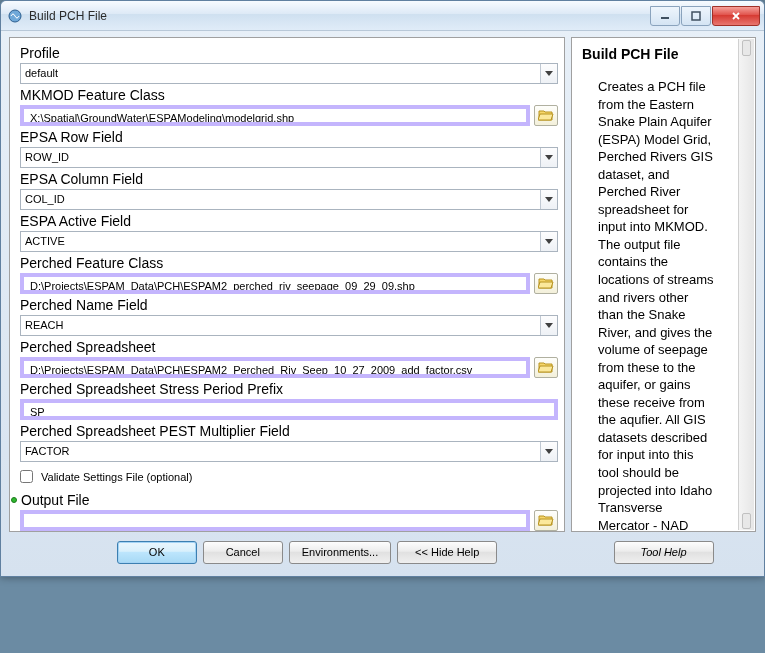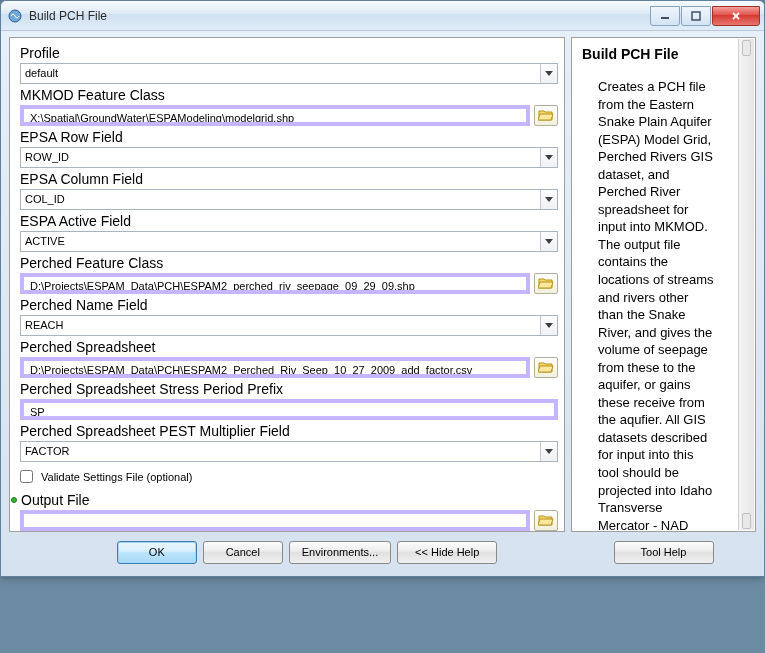--- a/index.html
+++ b/index.html
@@ -157,21 +157,21 @@
     background: linear-gradient(#fdfdfd,#ececec 45%,#e0e0e0 46%,#efefef);
     font: inherit;
     color:#000;
   }
   .btn.primary {
     border:1px solid #3c7fb1;
     box-shadow: inset 0 0 0 1px #a3d3f5;
     background: linear-gradient(#eaf6fd,#d9f0fc 45%,#bee6fd 46%,#a7d9f5);
   }
   .right-btn-wrap {
-    width: 185px; display:flex; justify-content:center;
+    width: 185px; display:flex; justify-content:center;font-style:italic;
   }
 </style>
 </head>
 <body>
 
 <div class="window">
 
   <div class="titlebar">
     <span class="app-icon">
       <svg viewBox="0 0 16 16">

